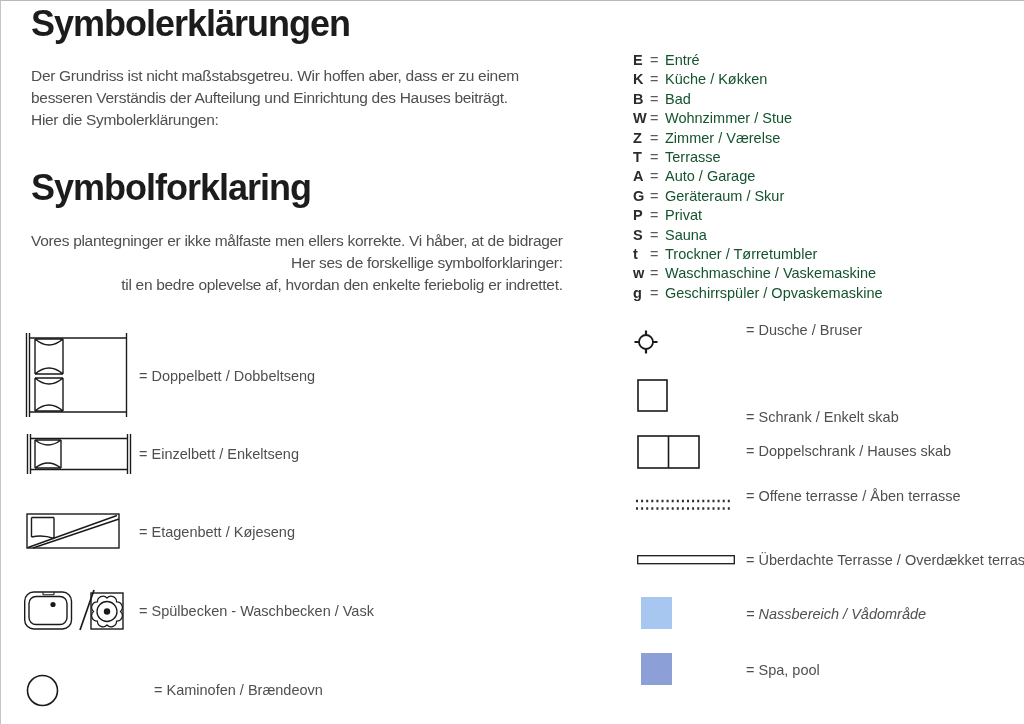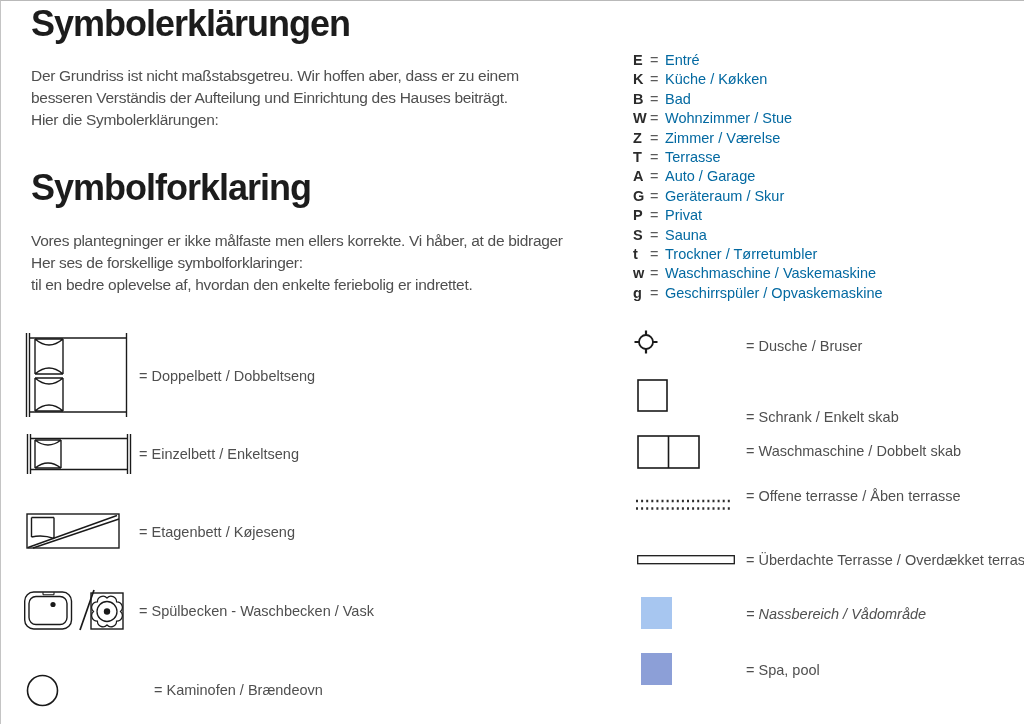--- a/index.html
+++ b/index.html
@@ -15,42 +15,42 @@
   h1.doc-title{
     position:absolute;margin:0;font-weight:600;color:#1c1c1c;
     font-size:36px;letter-spacing:-1px;line-height:42px;white-space:nowrap;
   }
   .para{position:absolute;color:#4f4f4f;font-size:15.5px;letter-spacing:-0.3px;}
   .para div{line-height:22px;white-space:nowrap;}
   .abbr-list{position:absolute;left:632px;top:50px;}
   .abbr-row{display:flex;height:19.4px;line-height:19.4px;font-size:14.5px;white-space:nowrap;}
   .abbr-letter{width:17px;font-weight:bold;color:#2b2b2b;}
   .abbr-eq{width:15px;color:#5a5a5a;text-align:left;}
-  .abbr-text{color:#0369a1;}
+  .abbr-text{color:#14532d;}
   .sym-label{
     position:absolute;color:#4f4f4f;font-size:14.5px;line-height:18px;white-space:nowrap;
   }
   .icon{position:absolute;}
   svg{display:block;}
   .swatch{position:absolute;width:31px;height:32px;}
 </style>
 </head>
 <body>
 
 <div class="page">
 
   <h1 class="doc-title" style="left:30px;top:2px;">Symbolerklärungen</h1>
   <div class="para" style="left:30px;top:64px;">
     <div>Der Grundriss ist nicht maßstabsgetreu. Wir hoffen aber, dass er zu einem</div>
     <div>besseren Verständis der Aufteilung und Einrichtung des Hauses beiträgt.</div>
     <div>Hier die Symbolerklärungen:</div>
   </div>
 
   <h1 class="doc-title" style="left:30px;top:166px;">Symbolforklaring</h1>
-  <div class="para" style="left:30px;top:229px;">
+  <div class="para" style="left:30px;top:229px;text-align:right;">
     <div>Vores plantegninger er ikke målfaste men ellers korrekte. Vi håber, at de bidrager</div>
     <div>Her ses de forskellige symbolforklaringer:</div>
     <div>til en bedre oplevelse af, hvordan den enkelte feriebolig er indrettet.</div>
   </div>
 
   <div class="abbr-list">
     <div class="abbr-row">
         <span class="abbr-letter">E</span>
         <span class="abbr-eq">=</span>
         <span class="abbr-text">Entré</span>
@@ -174,36 +174,36 @@
     </svg>
   </div>
   <div class="sym-label" style="left:153px;top:680px;">= Kaminofen / Brændeovn</div>
 
   <div class="icon" style="left:629px;top:325px;">
     <svg width="32" height="32" viewBox="0 0 32 32" fill="none" stroke="#1a1a1a">
       <circle cx="16" cy="16" r="7" stroke-width="1.8"></circle>
       <path d="M16,4.5 V9 M16,23 V27.5 M4.5,16 H9 M23,16 H27.5" stroke-width="2.2"></path>
     </svg>
   </div>
-  <div class="sym-label" style="left:745px;top:336px;">= Dusche / Bruser</div>
+  <div class="sym-label" style="left:745px;top:320px;">= Dusche / Bruser</div>
 
   <div class="icon" style="left:636px;top:378px;">
     <svg width="31" height="33" viewBox="0 0 31 33" fill="none" stroke="#1a1a1a" stroke-width="1.6">
       <rect x="1" y="1" width="29" height="31"></rect>
     </svg>
   </div>
   <div class="sym-label" style="left:745px;top:407px;">= Schrank / Enkelt skab</div>
 
   <div class="icon" style="left:636px;top:434px;">
     <svg width="63" height="34" viewBox="0 0 63 34" fill="none" stroke="#1a1a1a" stroke-width="1.6">
       <rect x="1" y="1" width="61" height="32"></rect>
       <line x1="31.5" y1="1" x2="31.5" y2="33"></line>
     </svg>
   </div>
-  <div class="sym-label" style="left:745px;top:441px;">= Waschmaschine / Dobbelt skab</div>
+  <div class="sym-label" style="left:745px;top:441px;">= Doppelschrank / Hauses skab</div>
 
   <div class="icon" style="left:634px;top:497px;">
     <svg width="97" height="15" viewBox="0 0 97 15" fill="none" stroke="#2e2e2e">
       <line x1="1" y1="3" x2="96" y2="3" stroke-width="2.6" stroke-dasharray="2 3.1"></line>
       <line x1="1" y1="10.5" x2="96" y2="10.5" stroke-width="2.6" stroke-dasharray="2 3.1"></line>
     </svg>
   </div>
   <div class="sym-label" style="left:745px;top:486px;">= Offene terrasse / Åben terrasse</div>
 
   <div class="icon" style="left:636px;top:554px;">

